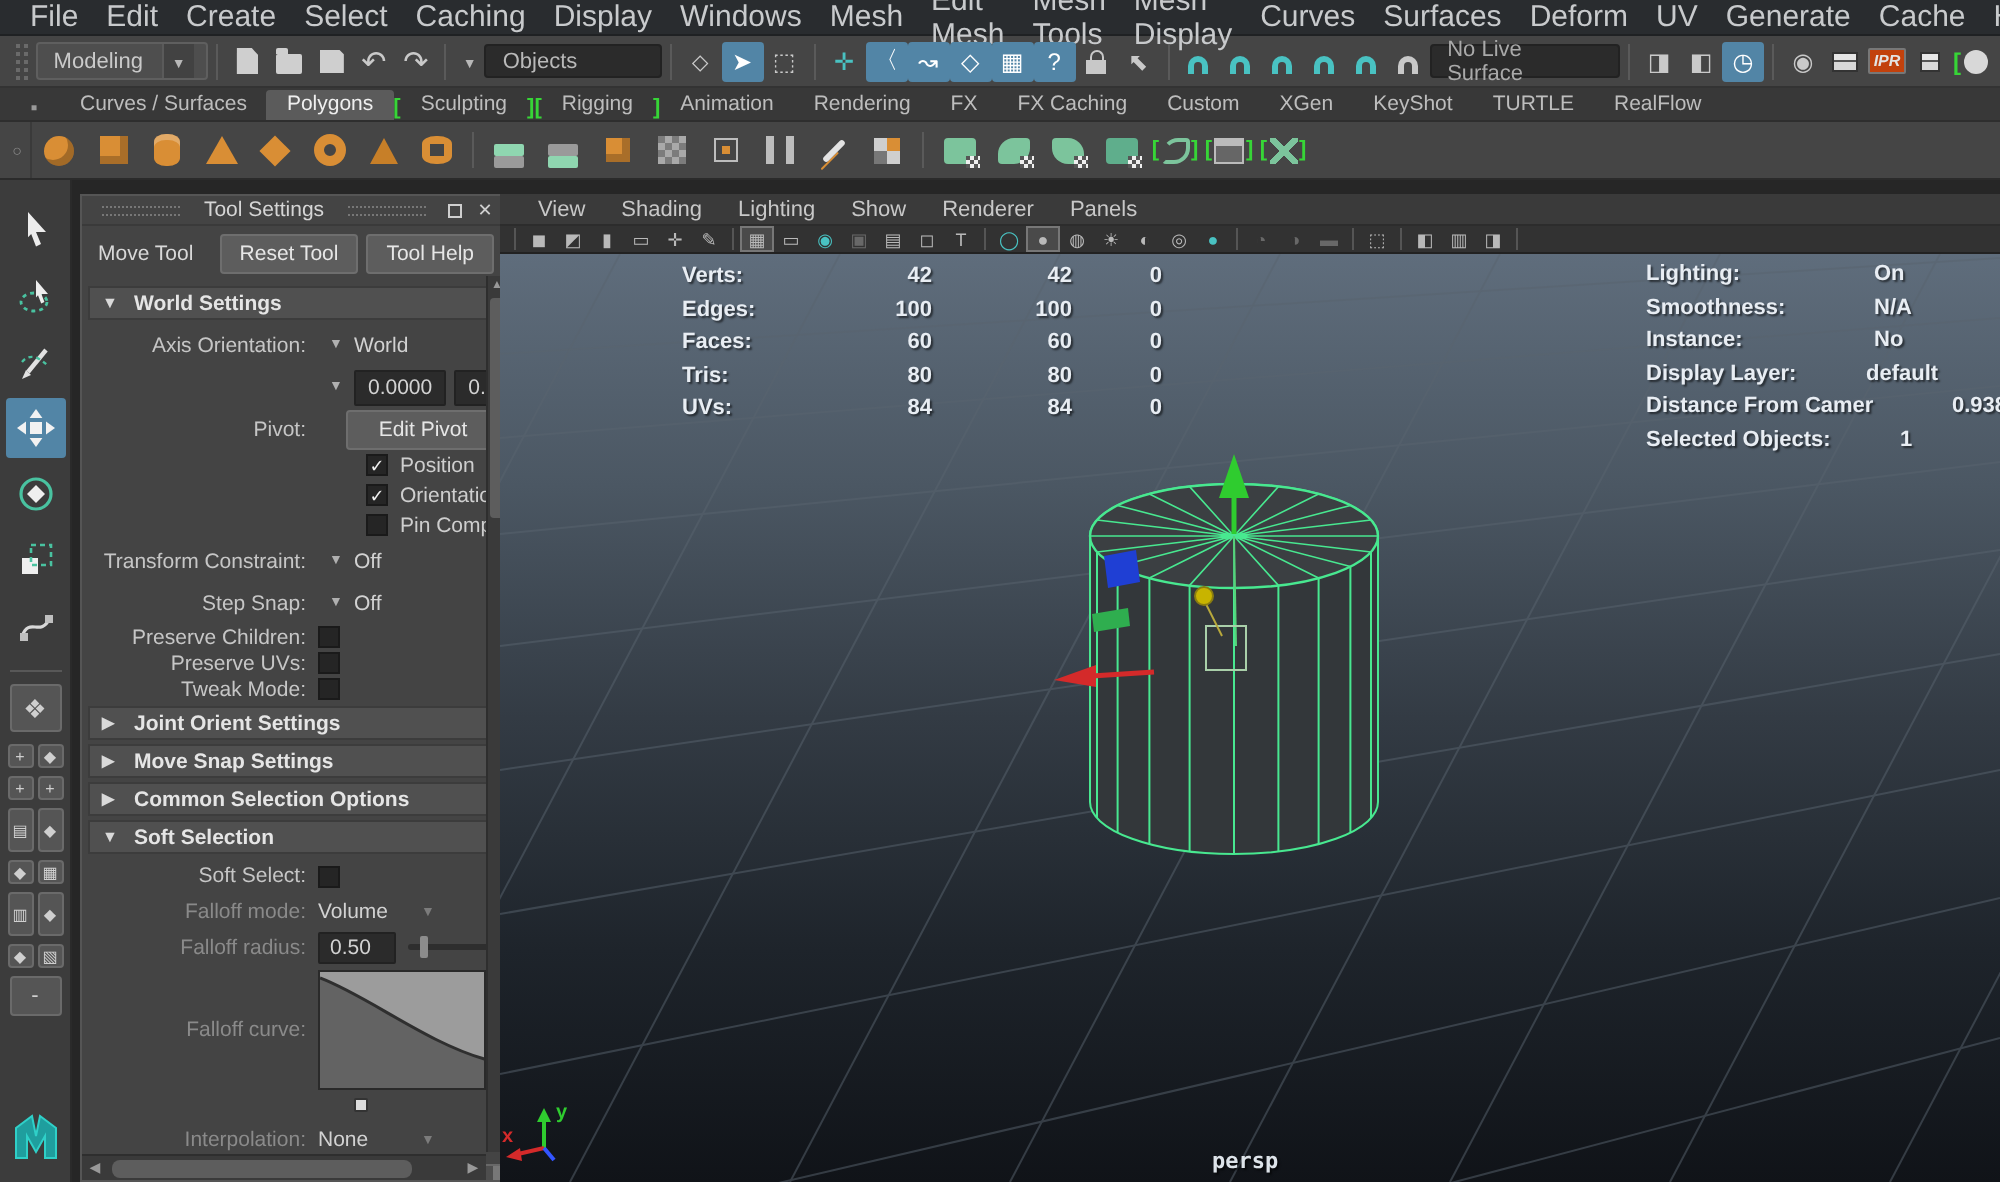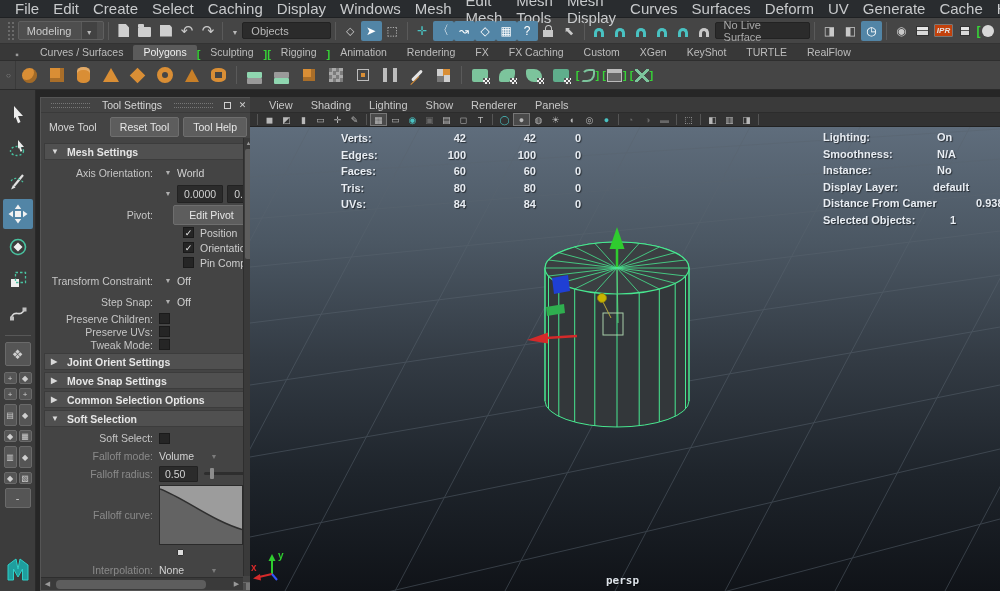--- a/index.html
+++ b/index.html
@@ -448,21 +448,21 @@
           </span>
         <span class="wbtn">✕</span>
       </div>
       <div class="toolrow">
         <span class="name">Move Tool</span>
         <button class="pbtn">Reset Tool</button>
         <button class="pbtn">Tool Help</button>
       </div>
       <div class="sect">
         <span class="tri open"></span>
-        <span>Mesh Settings</span>
+        <span>World Settings</span>
       </div>
       <div class="trow">
         <span class="tlab">Axis Orientation:</span>
         <span class="optarr"></span>
         <span class="optval">World</span>
       </div>
       <div class="trow">
         <span class="tlab"></span>
         <span class="optarr"></span>
         <span class="nfld" style="width:58px;">0.0000</span>

